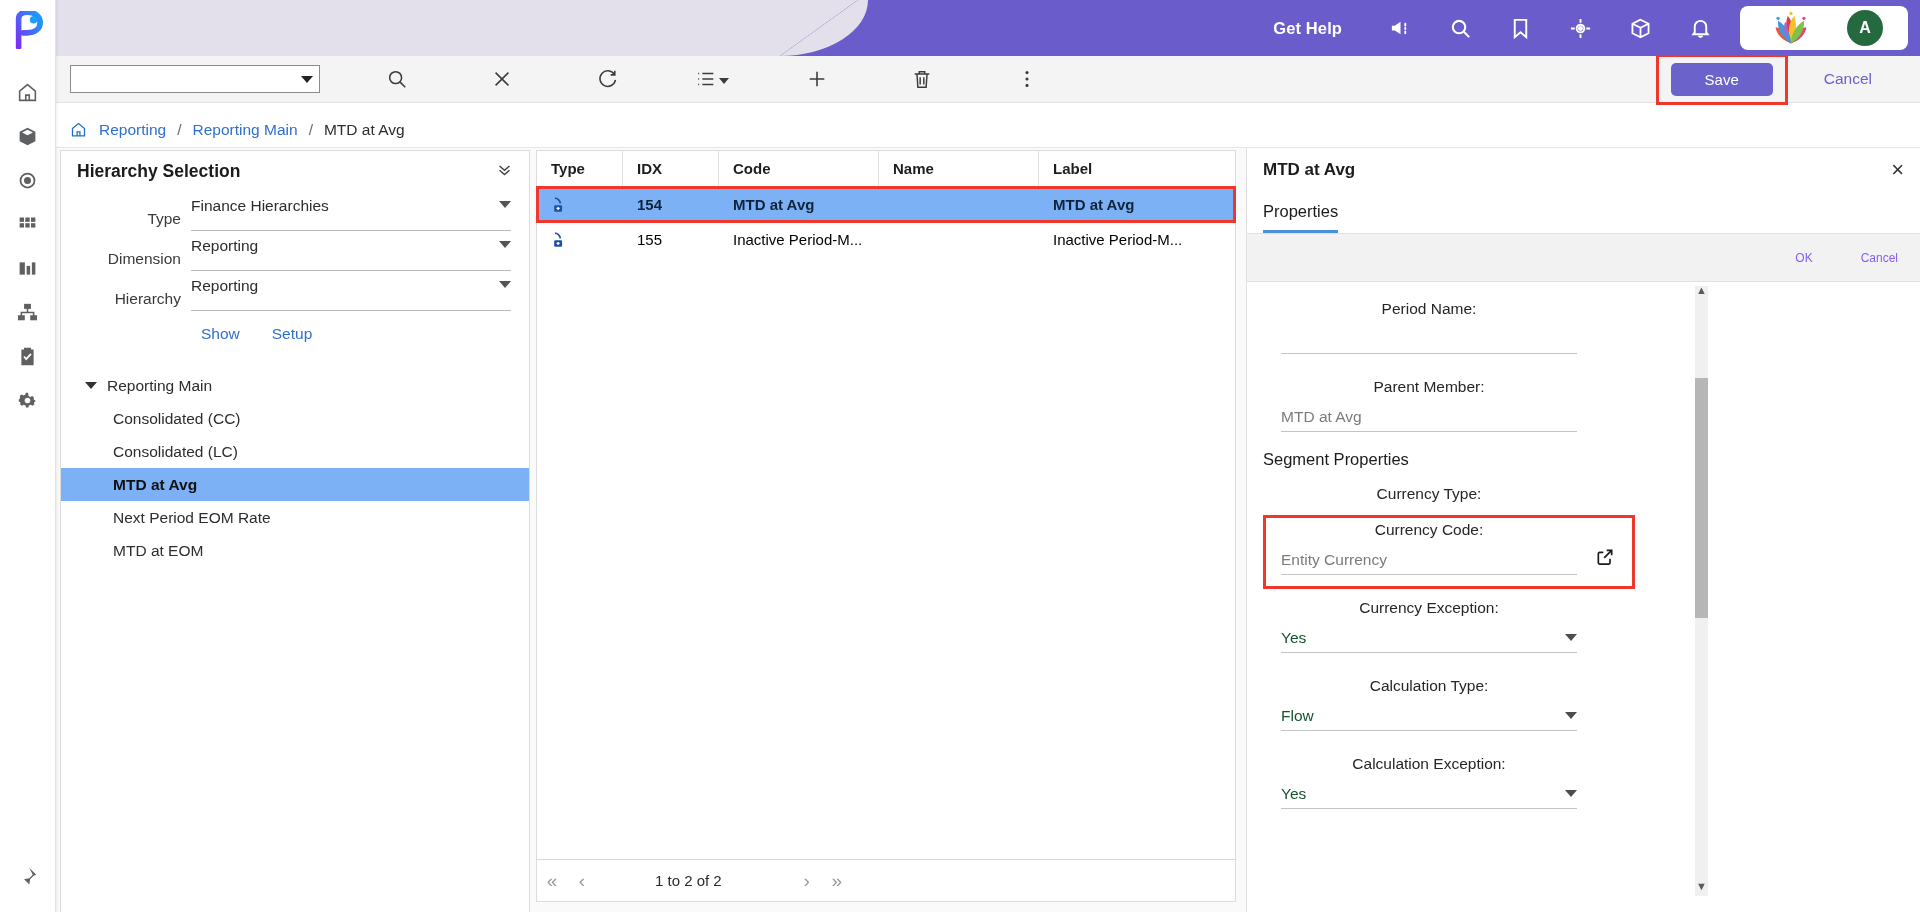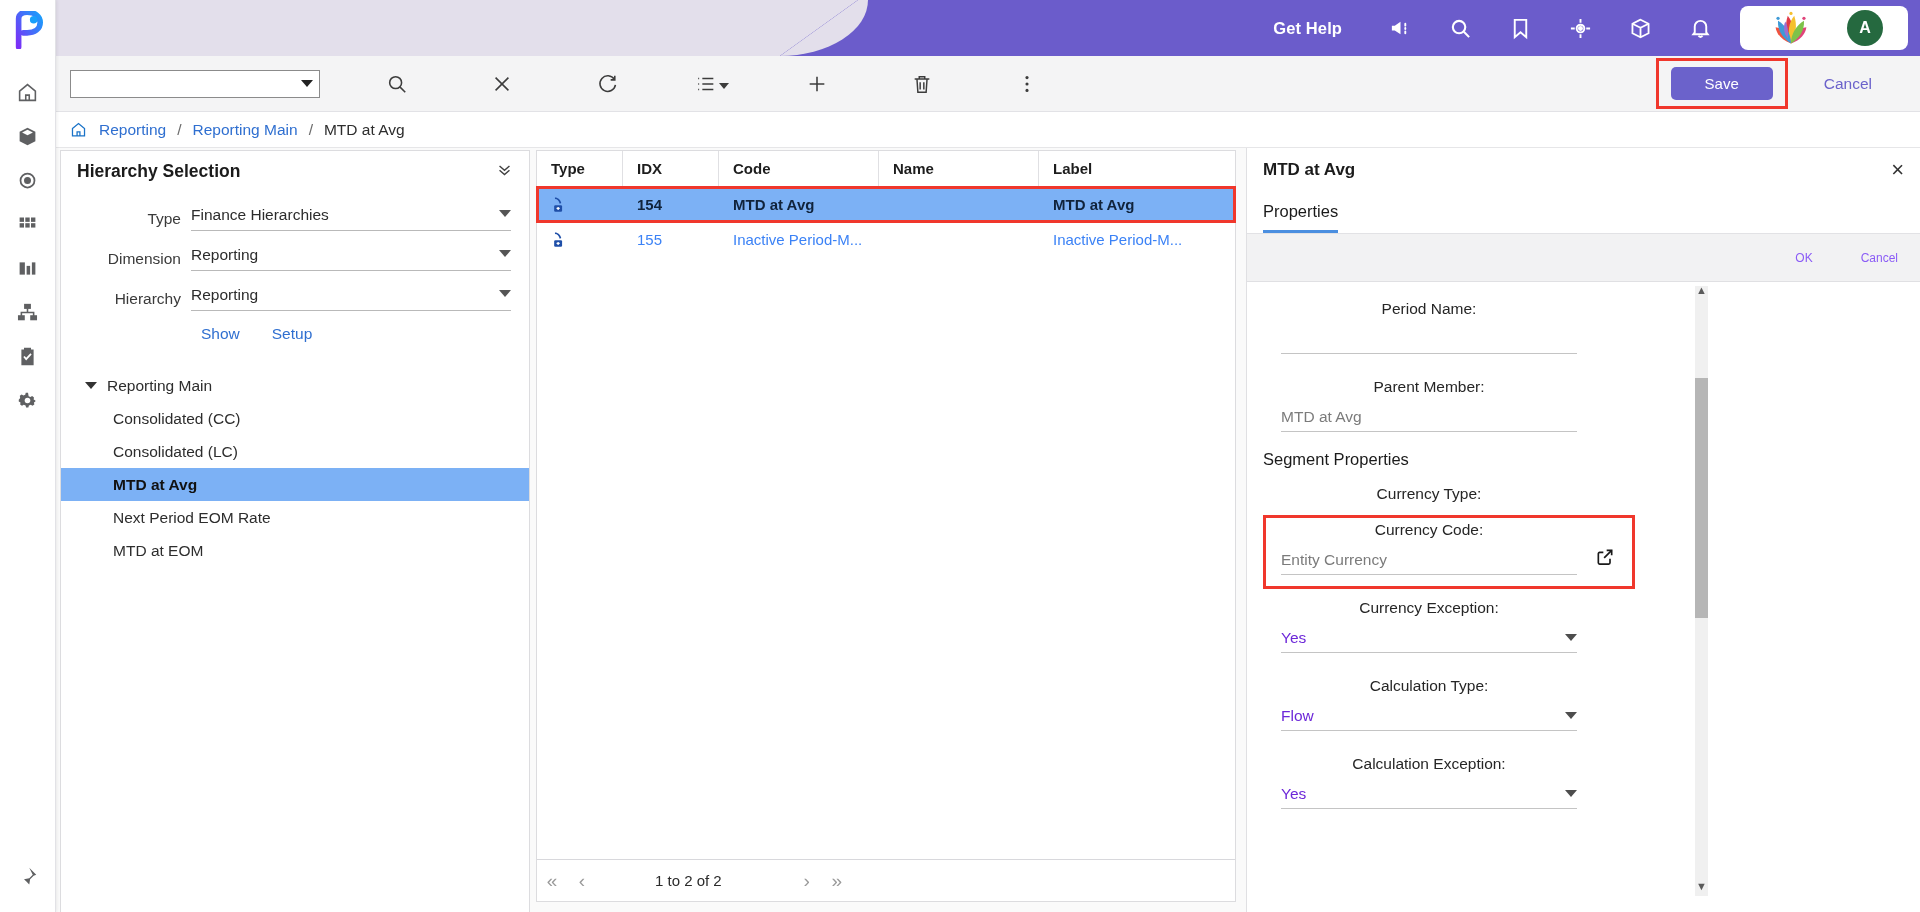--- a/index.html
+++ b/index.html
@@ -77,21 +77,21 @@
   #brand-logo { width: 52px; height: 34px; }
   #avatar {
     width: 36px; height: 36px; border-radius: 50%;
     background: #25693f;
     color: #fff; font-size: 16px; font-weight: bold;
     display: flex; align-items: center; justify-content: center;
   }
 
   
   #toolbar {
-    position: absolute; left: 56px; top: 56px; width: 1864px; height: 56px;
+    position: absolute; left: 56px; top: 56px; width: 1864px; height: 47px;
     background: #f4f4f5;
     display: flex; align-items: center;
     border-bottom: 1px solid #e2e2e6;
     z-index: 15;
     gap: 48px;
   }
   #tb-select {
     margin-left: 14px; width: 250px; height: 28px;
     border: 1px solid #8b8b8b; background: #fff;
     display: flex; align-items: center; justify-content: flex-end;
@@ -151,21 +151,21 @@
     height: 40px; display: flex; align-items: center; padding: 0 16px;
   }
   #hier-title { font-size: 17.5px; font-weight: bold; color: #1b1b1b; }
   #hier-collapse { margin-left: auto; color: #404040; cursor: pointer; }
   #hier-collapse svg { width: 17px; height: 17px; }
 
   .field-row { display: flex; align-items: flex-end; padding: 0 18px; margin-top: 6px; height: 34px; }
   .field-label { font-size: 15.5px; color: #3a3a3a; width: 112px; text-align: right; padding-right: 10px; padding-bottom: 3px;}
   .field-ctrl {
     flex: 1; border-bottom: 1px solid #b9b9b9; display: flex; align-items: center;
-    padding-bottom: 6px; cursor: pointer; justify-content: space-between;
+    padding-bottom: 15px; cursor: pointer; justify-content: space-between;
   }
   .field-val { font-size: 15.5px; color: #2c2c2c; }
   .field-caret { margin-left: auto; width:0;height:0;
     border-left: 6px solid transparent; border-right: 6px solid transparent;
     border-top: 7px solid #555; margin-bottom: 4px; }
 
   #hier-actions { display: flex; padding-left: 140px; margin-top: 14px; gap: 32px; }
   #hier-actions span { color: #2f6fd0; font-size: 15.5px; cursor: pointer; }
 
   #tree { margin-top: 26px; }
@@ -193,21 +193,21 @@
     border-bottom: 1px solid #c9c9cc; font-size: 15px; font-weight: bold; color: #1d1d1d;
   }
   .gh { padding-left: 14px; border-right: 1px solid #e0e0e3; height: 36px; display: flex; align-items: center;}
   .gh:last-child { border-right: none; }
   .col-type { width: 86px; }
   .col-idx  { width: 96px; }
   .col-code { width: 160px; }
   .col-name { width: 160px; }
   .col-label{ flex: 1; }
 
-  .grid-row { display: flex; height: 35px; align-items: center; font-size: 15px; color: #3b82f6; cursor: pointer; }
+  .grid-row { display: flex; height: 35px; align-items: center; font-size: 15px; color: #000000; cursor: pointer; }
   .grid-row.selected { background: #7cb1f5; font-weight: bold; color: #10233b;}
   .gc { padding-left: 14px; height: 35px; display: flex; align-items: center; }
   .typeicon { color: #1f4fa8; display: flex; align-items:center; }
   .typeicon svg { width: 19px; height: 19px; }
   #row-highlight {
     position: absolute; left: 536px; top: 186px; width: 700px; height: 37px;
     border: 3px solid #f0372c; pointer-events: none; z-index: 11; box-sizing: border-box;
   }
   #grid-foot {
     margin-top: auto; height: 42px; border-top: 1px solid #d8d8dc;
@@ -243,21 +243,21 @@
     background: #b6b6b6; cursor: pointer;
   }
   .sc-arrow { position: absolute; right: 213px; color: #5a5a5a; font-size: 11px; }
   .prop-field { padding-left: 34px; width: 330px; margin-bottom: 4px; }
   .prop-label { font-size: 15.5px; color: #262626; text-align: center; height: 30px; line-height: 30px; }
   .prop-input {
     border-bottom: 1px solid #c4c4c4; height: 30px; display: flex; align-items: center;
     position: relative;
   }
   .prop-val { font-size: 15.5px; color: #7b7b7b; }
-  .prop-val.dark { color: #6d28d9; text-align: center; }
+  .prop-val.dark { color: #14532d; text-align: center; }
   .ext-icon { position: absolute; right: -38px; top: 2px; color: #1a1a1a; cursor: pointer; }
   .ext-icon svg { width: 20px; height: 20px; }
   .prop-caret {
     margin-left: auto; width: 0; height: 0;
     border-left: 6px solid transparent; border-right: 6px solid transparent;
     border-top: 7px solid #4d4d4d;
   }
   #seg-title { padding-left: 16px; font-size: 16.5px; color: #1b1b1b; margin: 18px 0 10px 0; }
   #cc-highlight {
     position: absolute; left: 16px; top: 0px; width: 372px; height: 74px;

